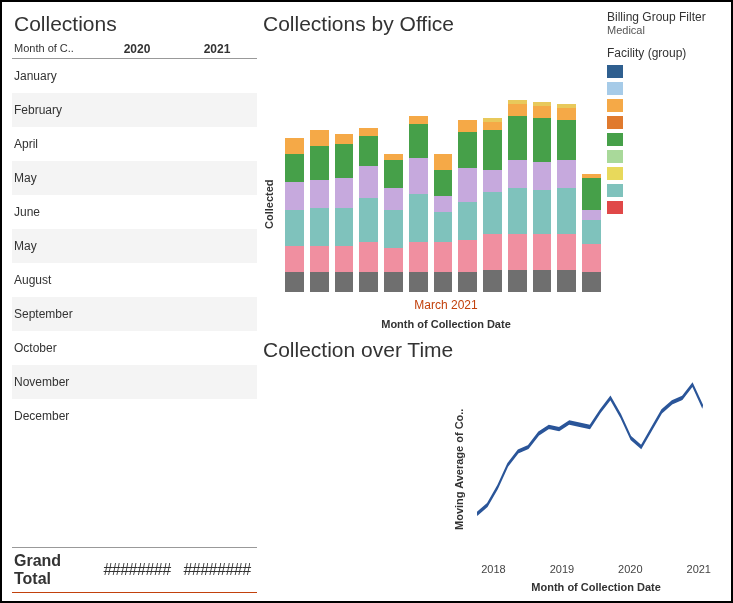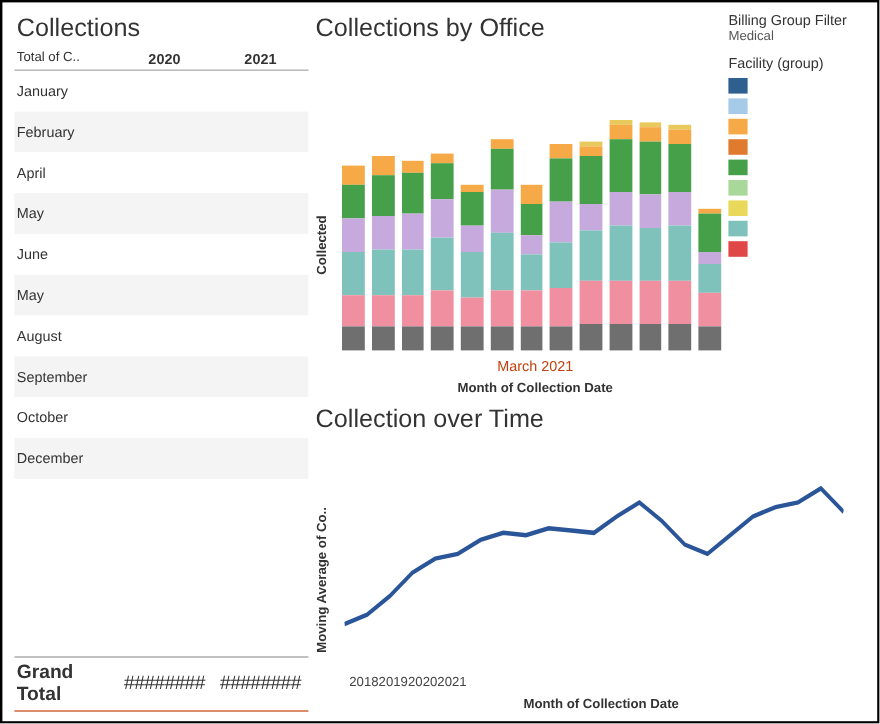--- a/index.html
+++ b/index.html
@@ -148,39 +148,39 @@
     text-align: center;
     font-size: 11px;
     font-weight: 600;
     padding-right: 110px;
     margin-top: 6px;
   }
 
   
   .line-area {
     display: flex;
+    flex-direction: row;
+  }
+  .line-body {
+    flex: 1;
+    display: flex;
+    min-height: 0;
+  }
+  .line-plot-wrap {
+    flex: 1;
+    display: flex;
     flex-direction: column;
   }
-  .line-body {
-    flex: 1;
-    display: flex;
-    min-height: 0;
-  }
-  .line-plot-wrap {
-    flex: 1;
-    display: flex;
-    flex-direction: column;
-  }
   .line-svg-box {
     flex: 1;
     padding: 4px 18px 0 6px;
   }
   .line-xticks {
     display: flex;
-    justify-content: flex-start;
+    justify-content: space-between;
     font-size: 11px;
     color: #444;
     padding: 0 10px;
   }
   .line-xlabel {
     text-align: center;
     font-size: 11px;
     font-weight: 600;
     margin-top: 6px;
   }
@@ -188,21 +188,21 @@
 </head>
 <body>
 
 <div class="frame">
 
   <div class="left">
     <div class="title">Collections</div>
 
     <div class="tbl-head">
       <div class="cols">
-        <div class="c0">Total of C..</div>
+        <div class="c0">Month of C..</div>
         <div>2020</div>
         <div>2021</div>
       </div>
     </div>
 
     <div class="tbl-body" id="tbl-body">
         <div class="tbl-row">
           <div class="m">January</div>
           <div></div>
           <div></div>
@@ -237,20 +237,25 @@
           <div></div>
           <div></div>
         </div>
         <div class="tbl-row">
           <div class="m">September</div>
           <div></div>
           <div></div>
         </div>
         <div class="tbl-row">
           <div class="m">October</div>
+          <div></div>
+          <div></div>
+        </div>
+        <div class="tbl-row">
+          <div class="m">November</div>
           <div></div>
           <div></div>
         </div>
         <div class="tbl-row">
           <div class="m">December</div>
           <div></div>
           <div></div>
         </div>
       </div>
 

